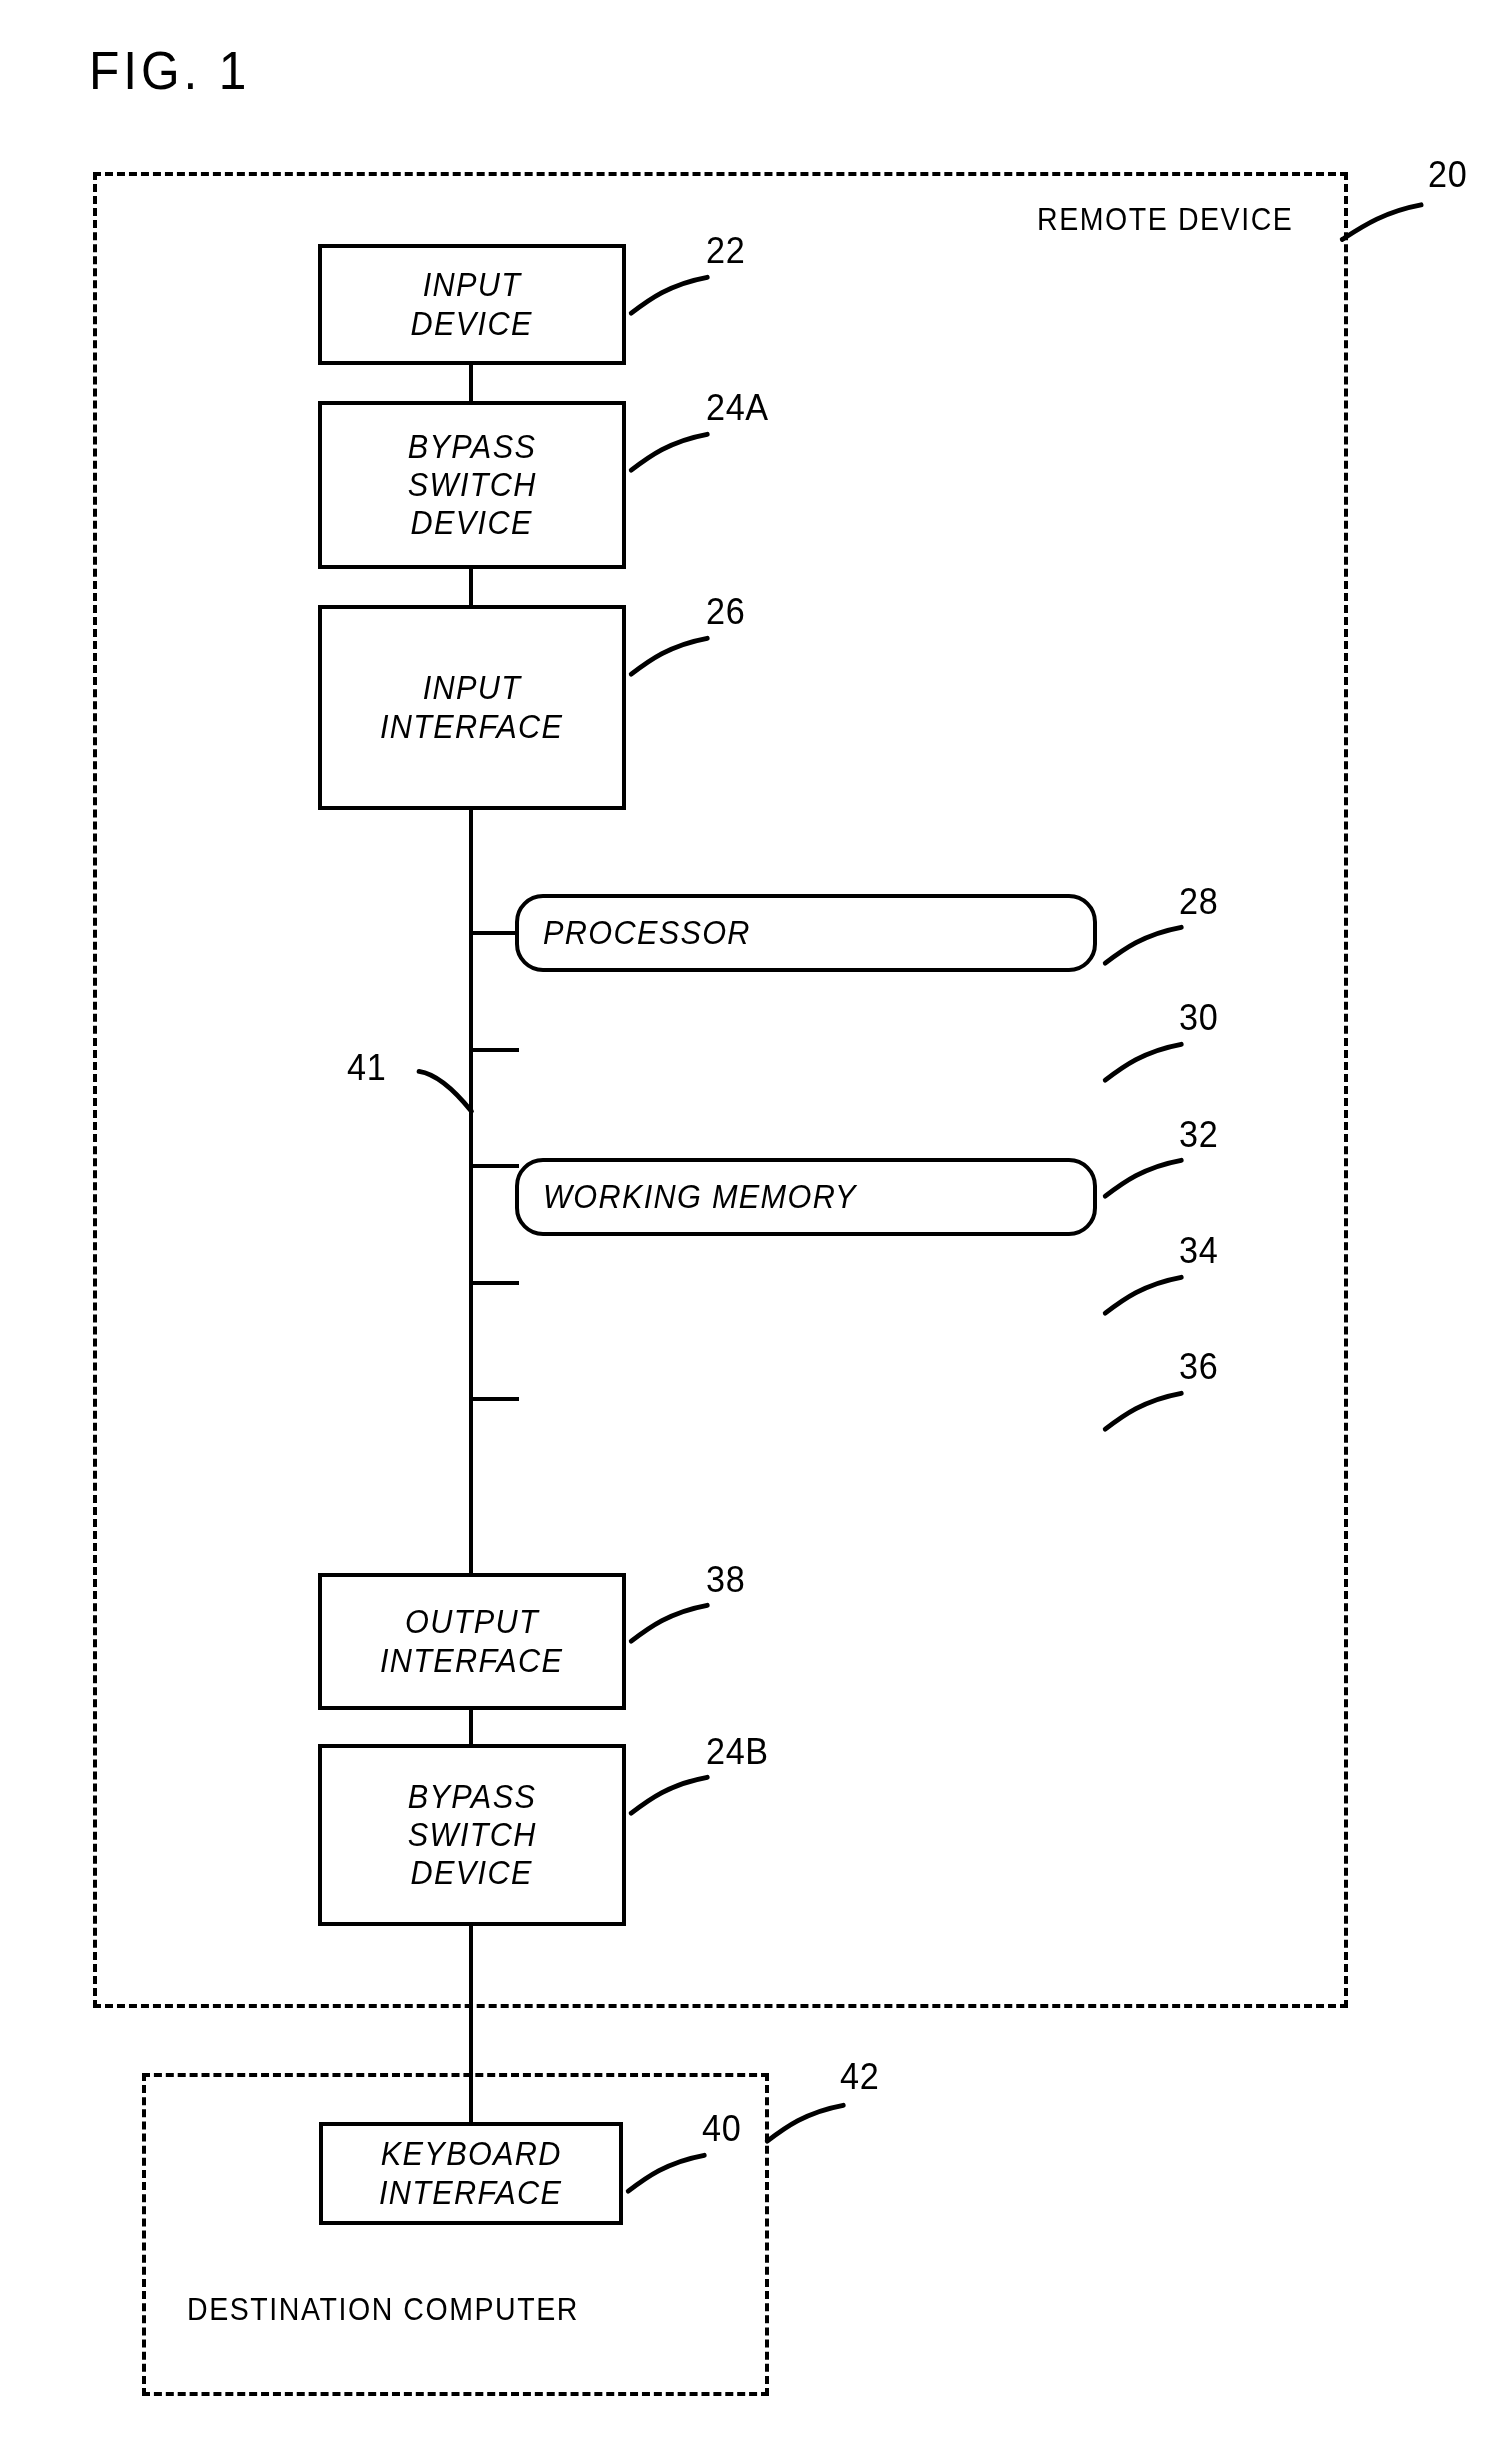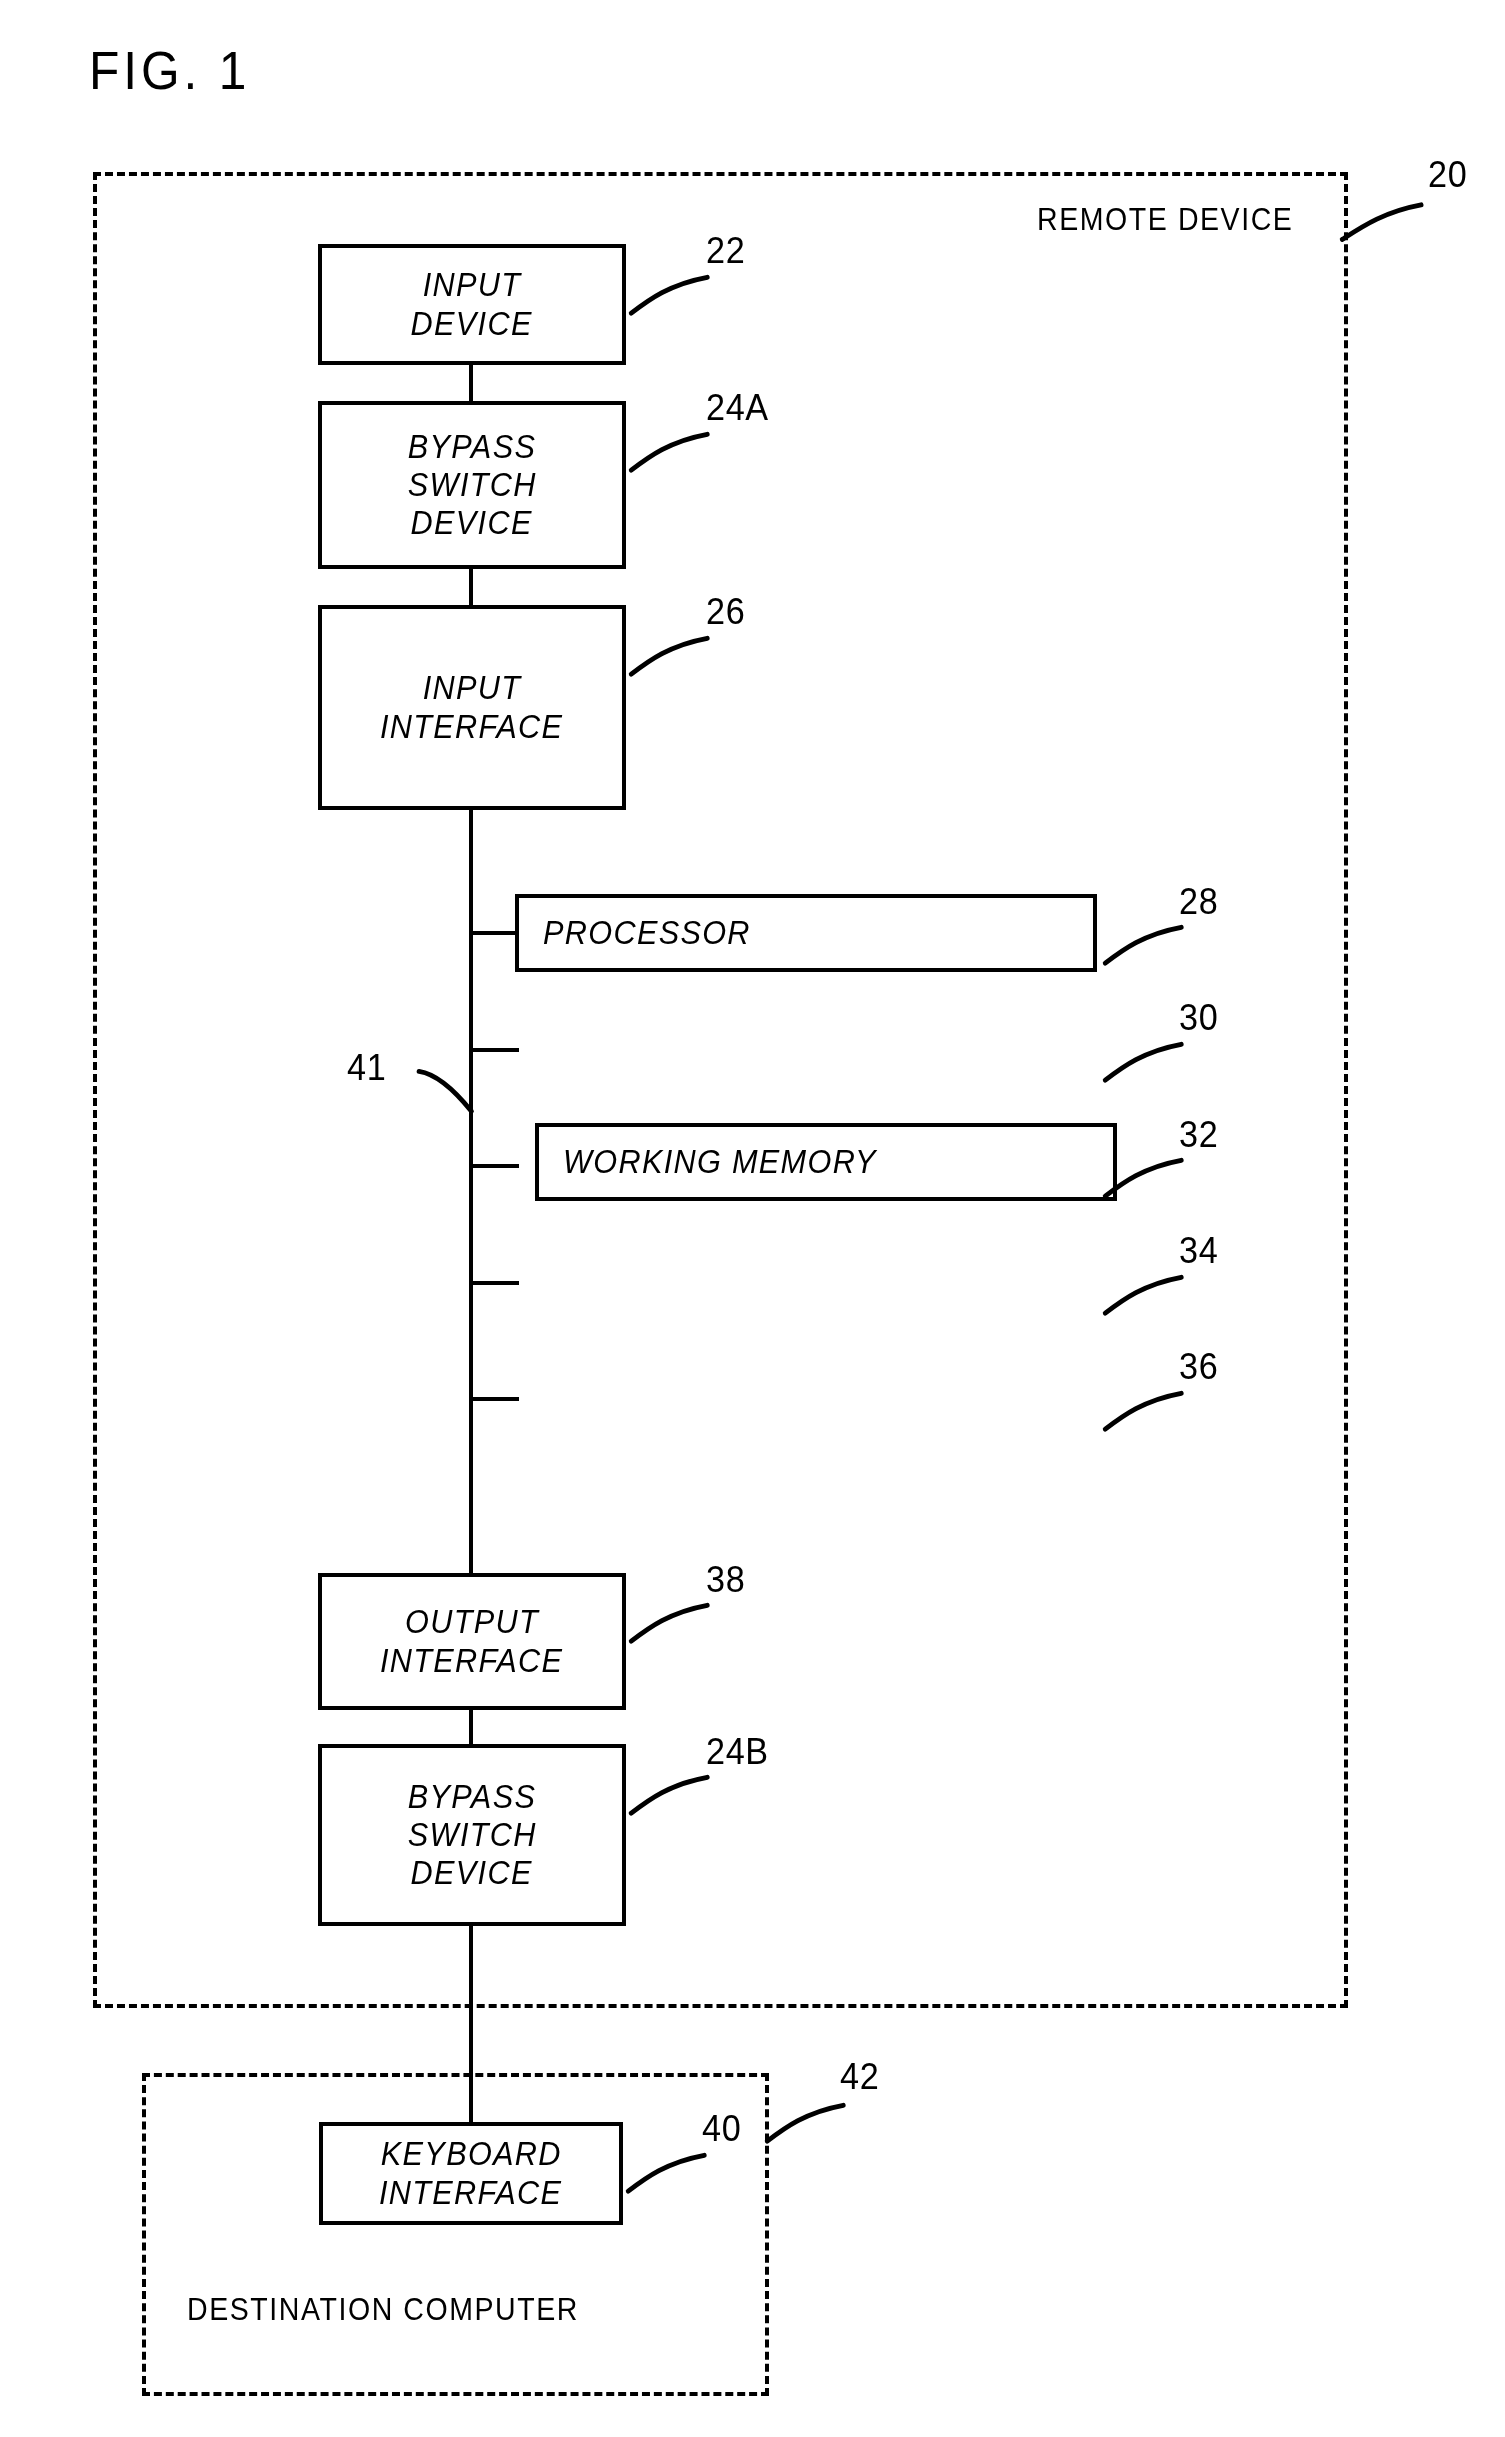--- a/index.html
+++ b/index.html
@@ -69,21 +69,21 @@
     border: 4.9px solid #000000;
     box-sizing: border-box;
     background: #ffffff;
     display: flex;
     flex-direction: column;
     justify-content: center;
     z-index: 4;
     font-style: italic;
   }
   .box.center { align-items: center; text-align: center; }
-  .box.left   { align-items: flex-start; text-align: right; padding-left: 23.6px; }
+  .box.left   { align-items: flex-start; text-align: right; padding-left: 23.6px; border-radius: 28px; }
   .box .line {
     font-size: 33px;
     letter-spacing: 1.4px;
     line-height: 1.16;
     white-space: nowrap;
     transform: scaleX(0.93);
     transform-origin: center;
   }
   .box.left .line { transform-origin: left center; }
 
@@ -92,21 +92,21 @@
   #box-bypass-a         { left: 318px; top: 401px;  width: 308px; height: 168px; }
   #box-input-interface  { left: 318px; top: 605px;  width: 308px; height: 205px; }
   #box-output-interface { left: 318px; top: 1573px; width: 308px; height: 137px; }
   #box-bypass-b         { left: 318px; top: 1744px; width: 308px; height: 182px; }
   #box-keyboard-if      { left: 319px; top: 2122px; width: 304px; height: 103px; }
 
   
   .wide-box { left: 515px; width: 582px; height: 78px; }
   #box-processor     { top: 894px; }
   #box-program-mem   { top: 1011px; }
-  #box-working-mem   { top: 1123px; margin-left: 20px; }
+  #box-working-mem   { top: 1158px; }
   #box-output-switch { top: 1244px; }
   #box-display       { top: 1360px; }
 
   
   .vline {
     position: absolute;
     width: 3.5px;
     background: #000000;
     z-index: 2;
   }

